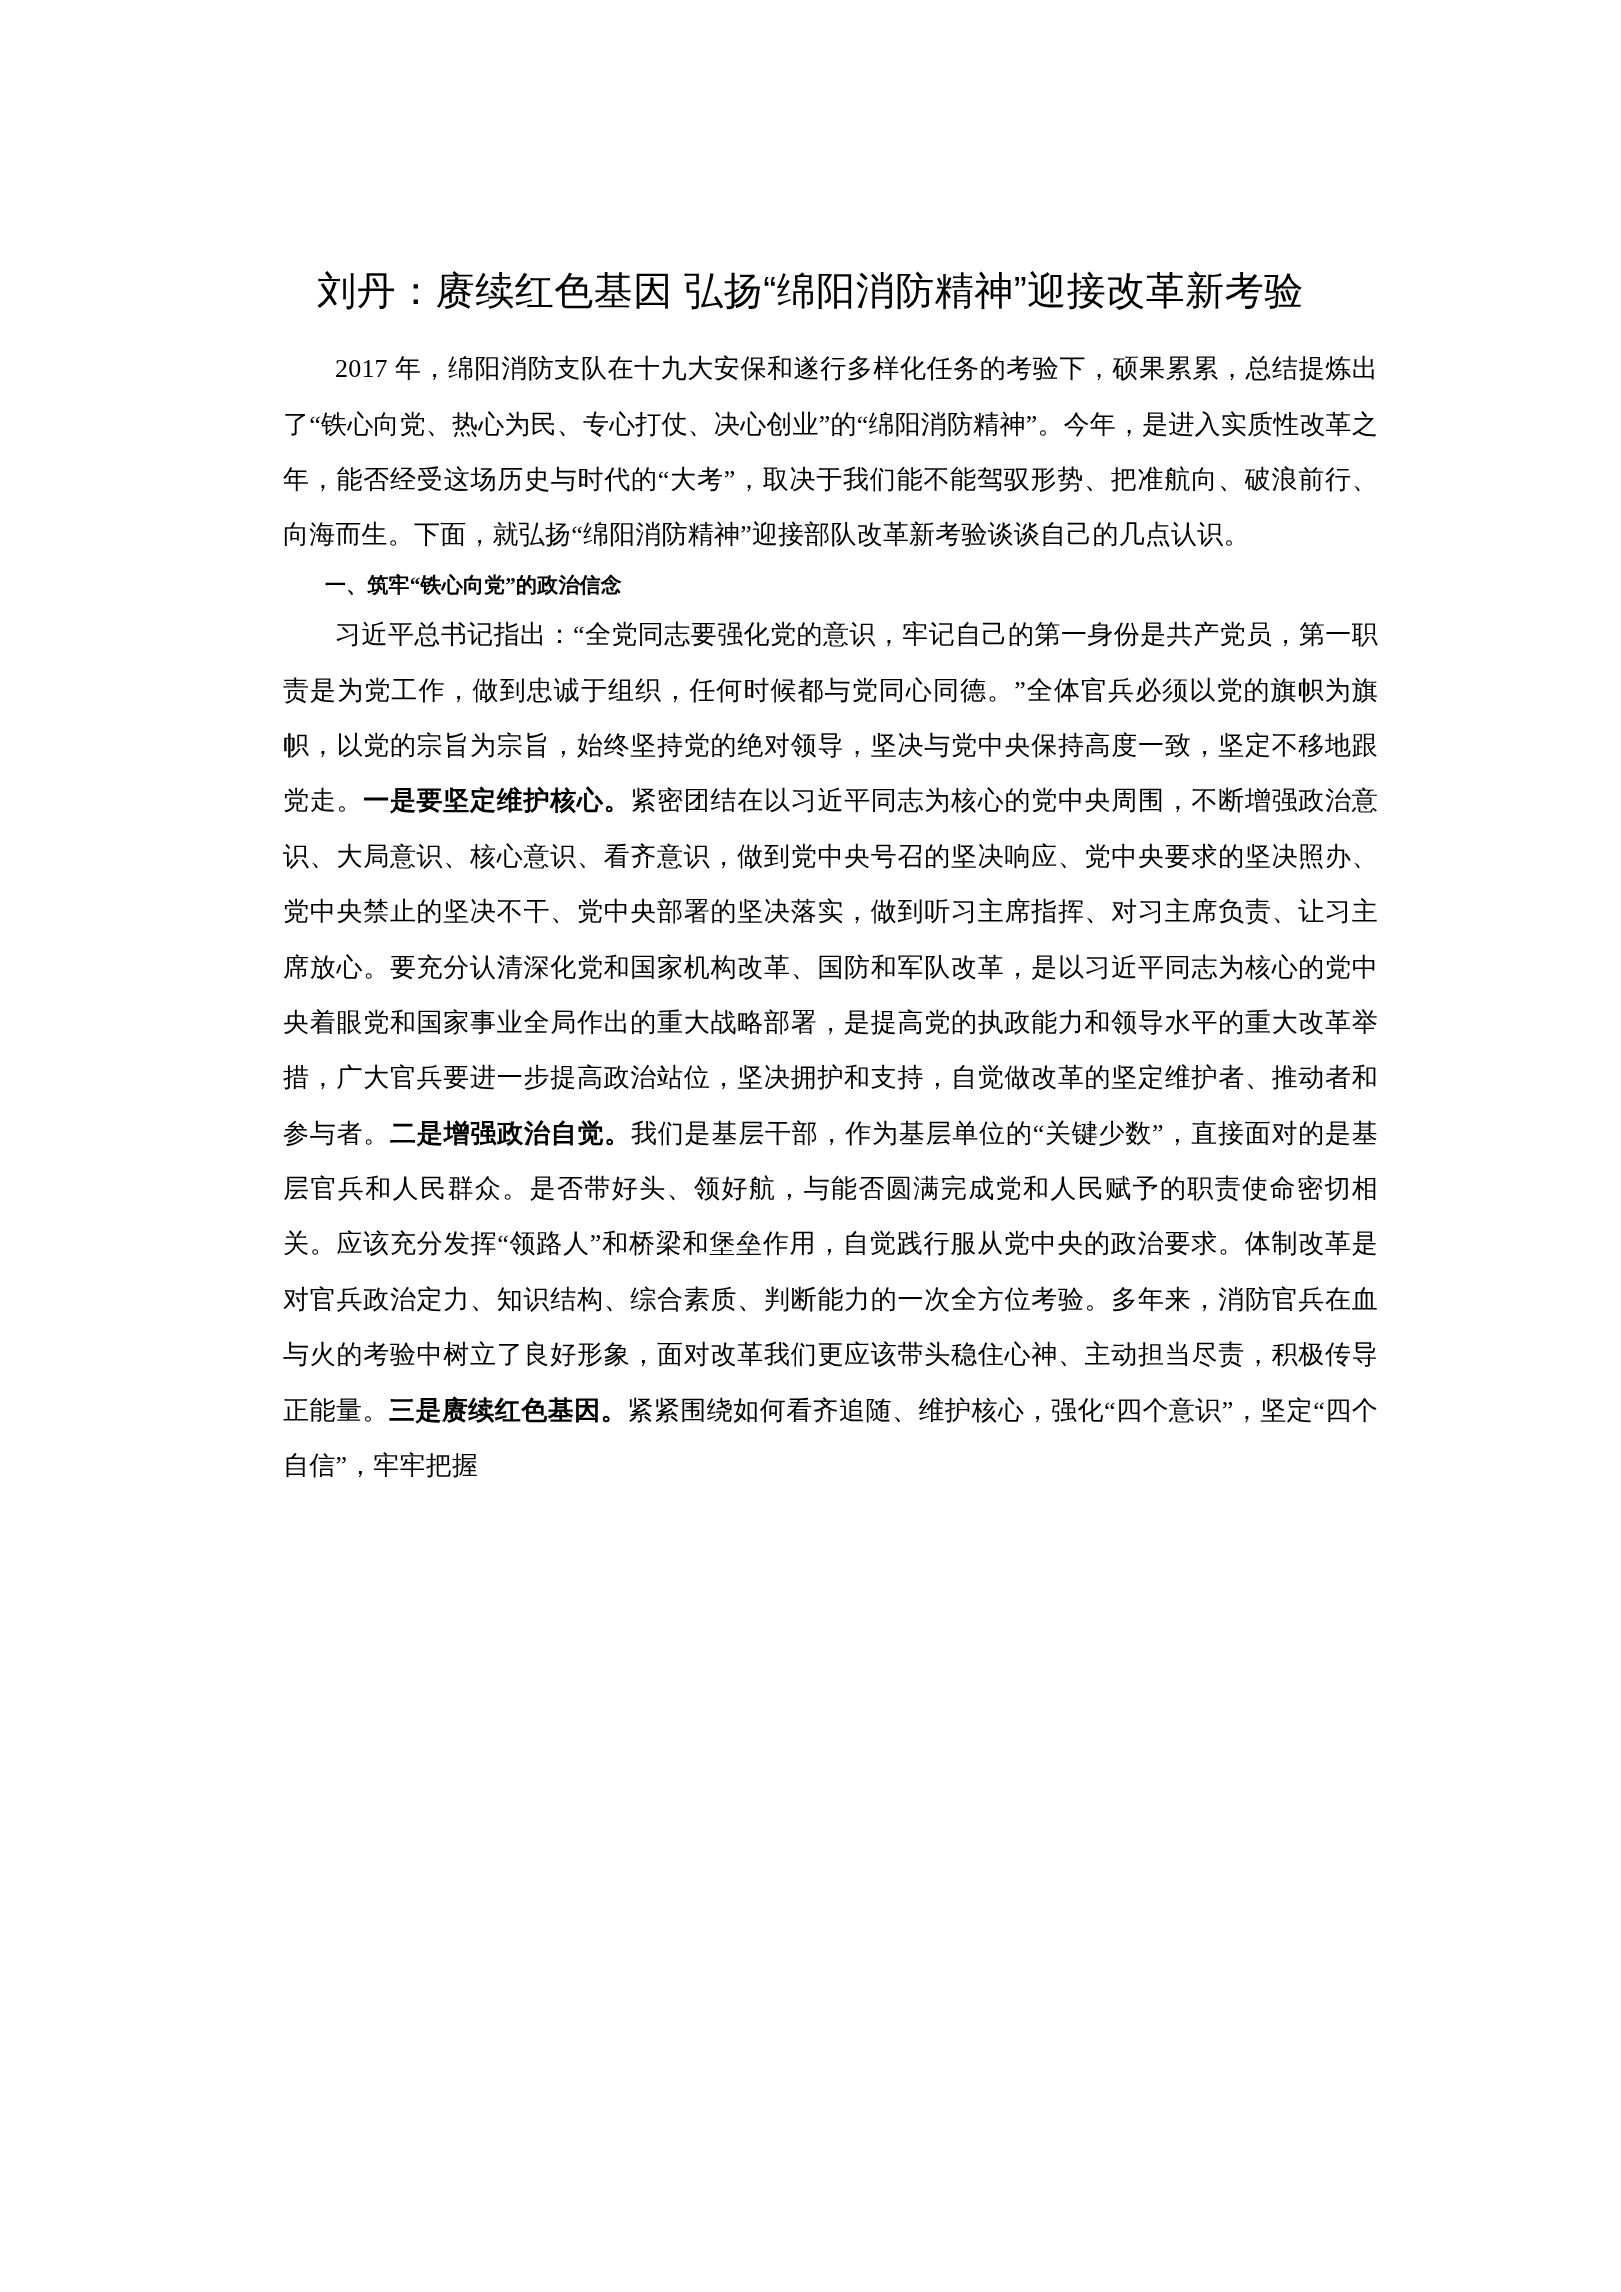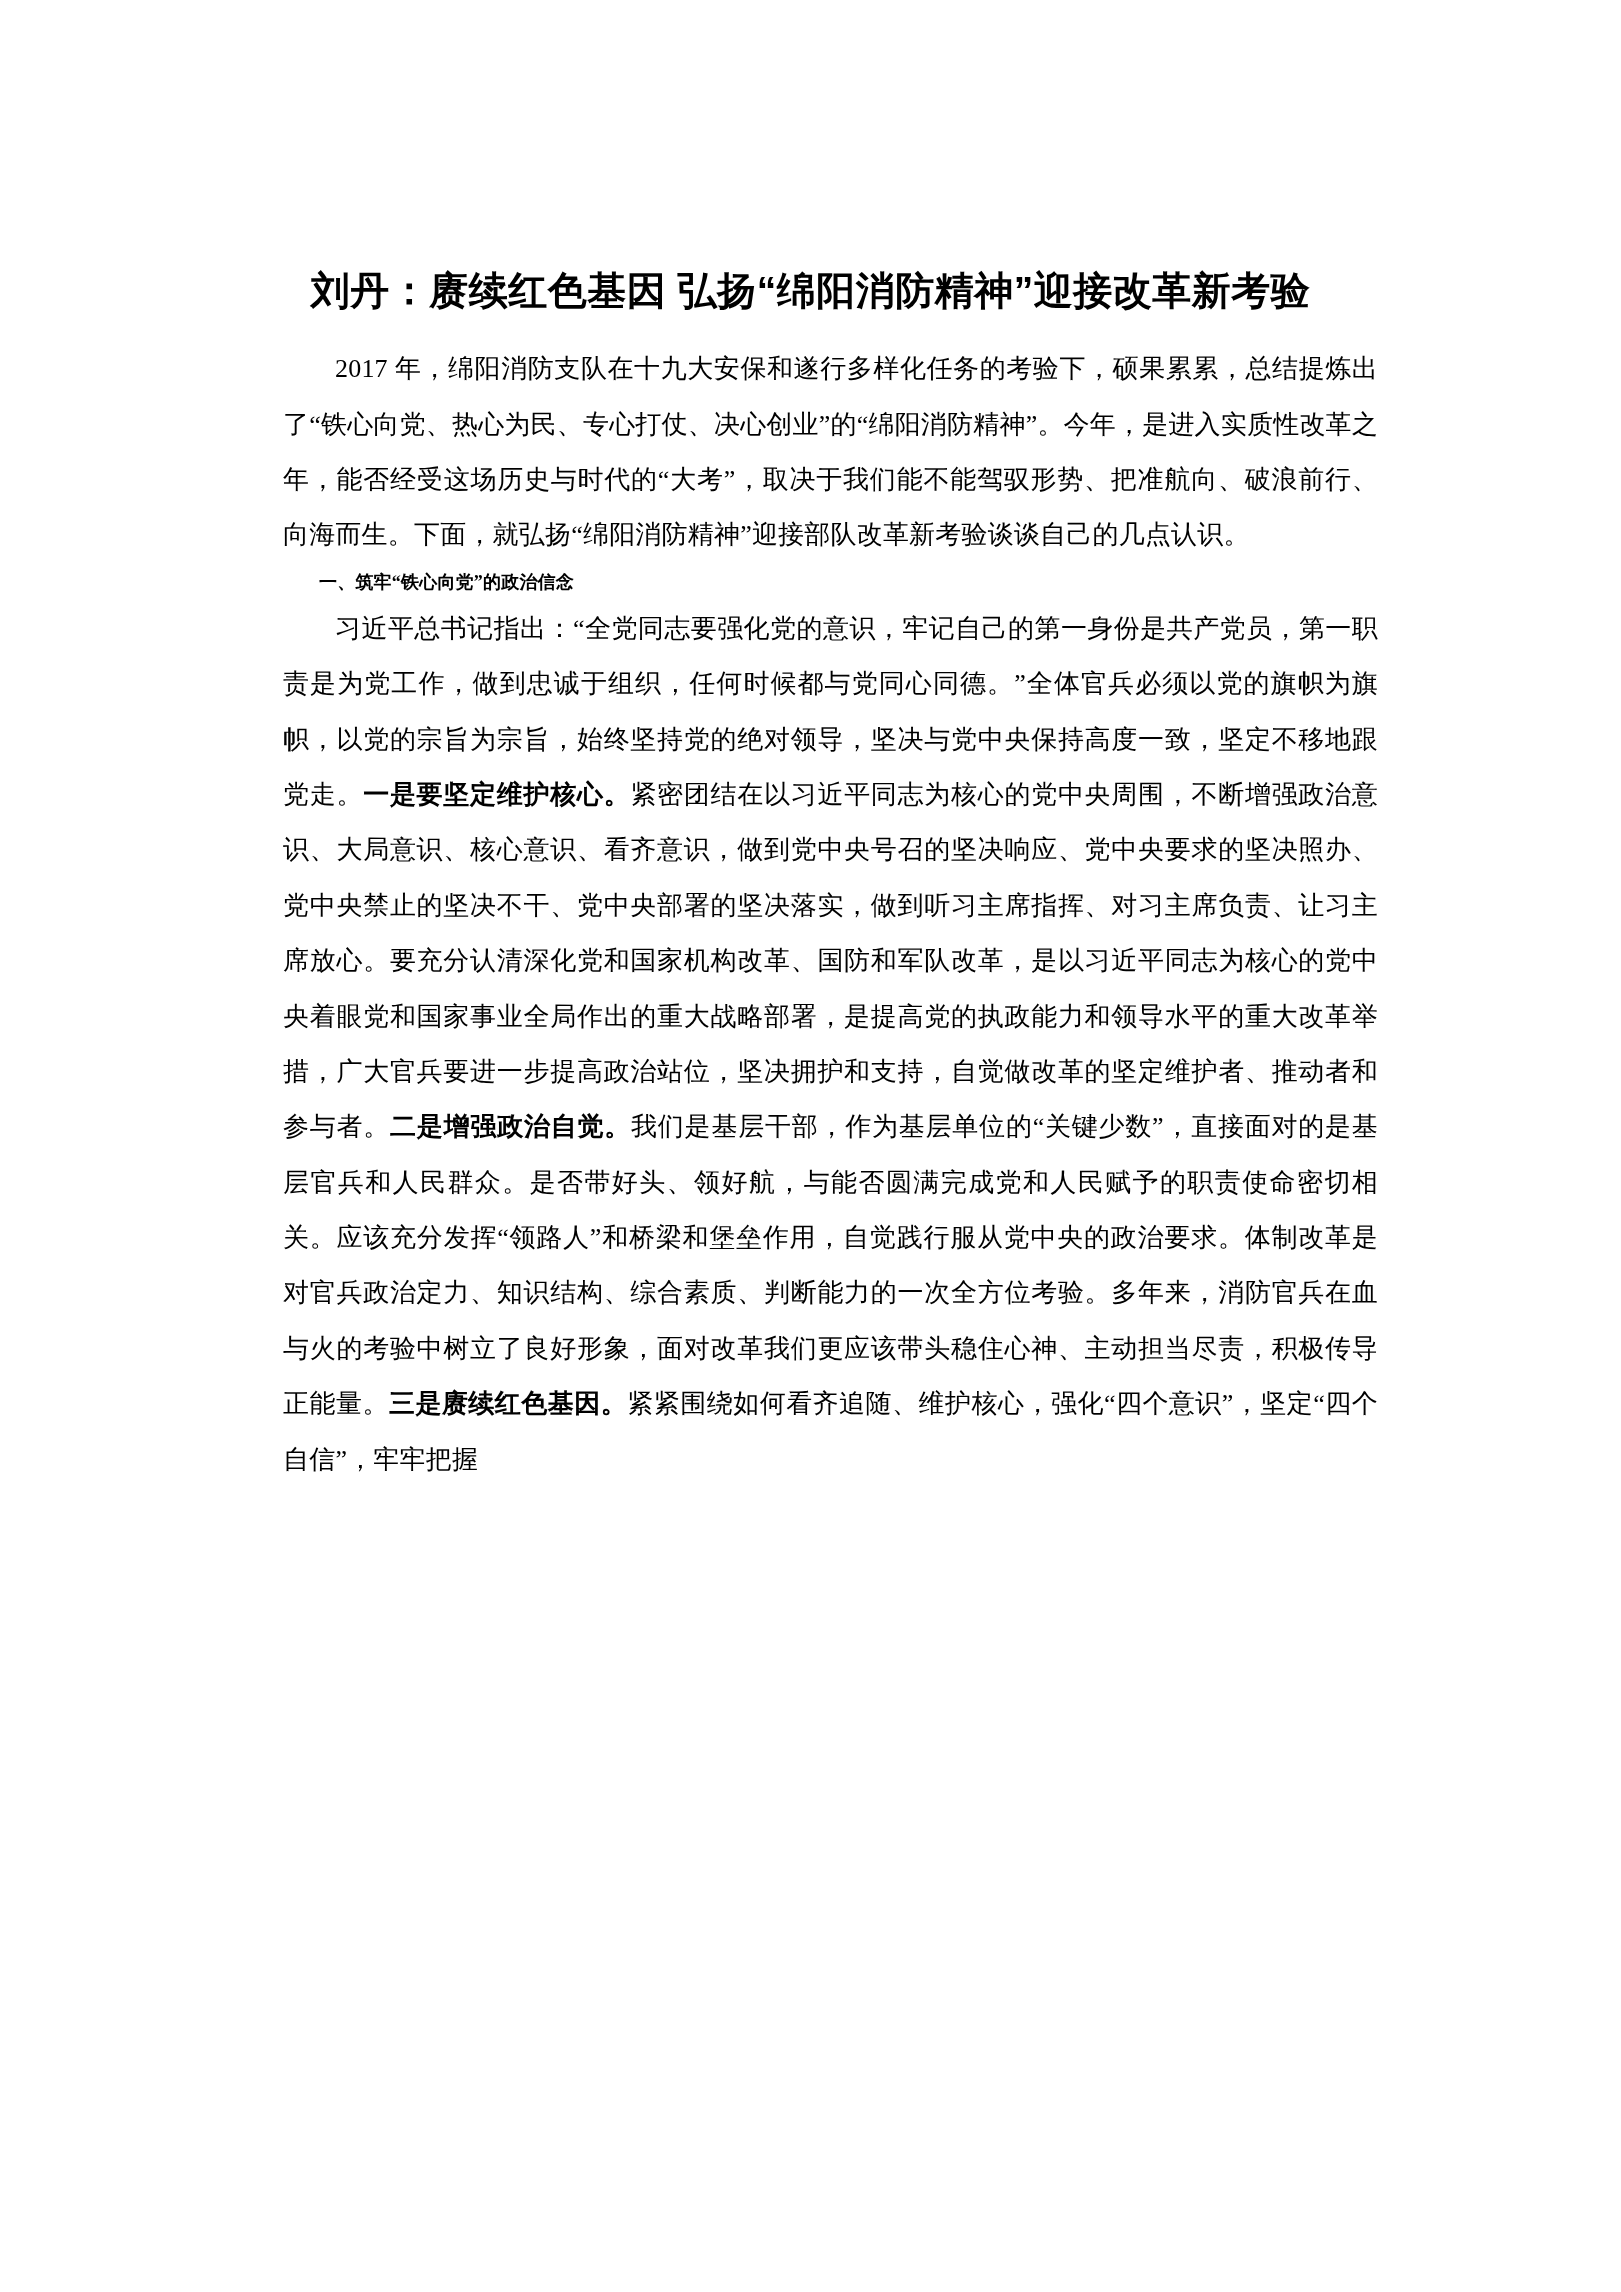--- a/index.html
+++ b/index.html
@@ -17,38 +17,38 @@
   .page {
     position: relative;
     width: 1621px;
     height: 2293px;
     background: #ffffff;
     box-sizing: border-box;
     padding: 263px 243px 0 243px;
   }
   .doc-title {
     font-family: "Liberation Sans", "DejaVu Sans", sans-serif;
-    font-weight: bold;
+    font-weight: normal;
     font-size: 39px;
     line-height: 1.45;
     text-align: center;
     margin: 0 0 21.6px 0;
     letter-spacing: 0.5px;
   }
   .para {
     font-size: 26px;
     line-height: 2.13;
     text-align: justify;
     text-justify: inter-ideograph;
     margin: 0;
     text-indent: 2em;
     letter-spacing: 0.2px;
   }
   .heading {
-    font-size: 18px;
+    font-size: 21px;
     line-height: 2.13;
     font-weight: bold;
     margin: 0;
     text-indent: 2em;
     letter-spacing: 0.2px;
   }
   .para b, .heading b {
     font-weight: bold;
   }
   .flow {

